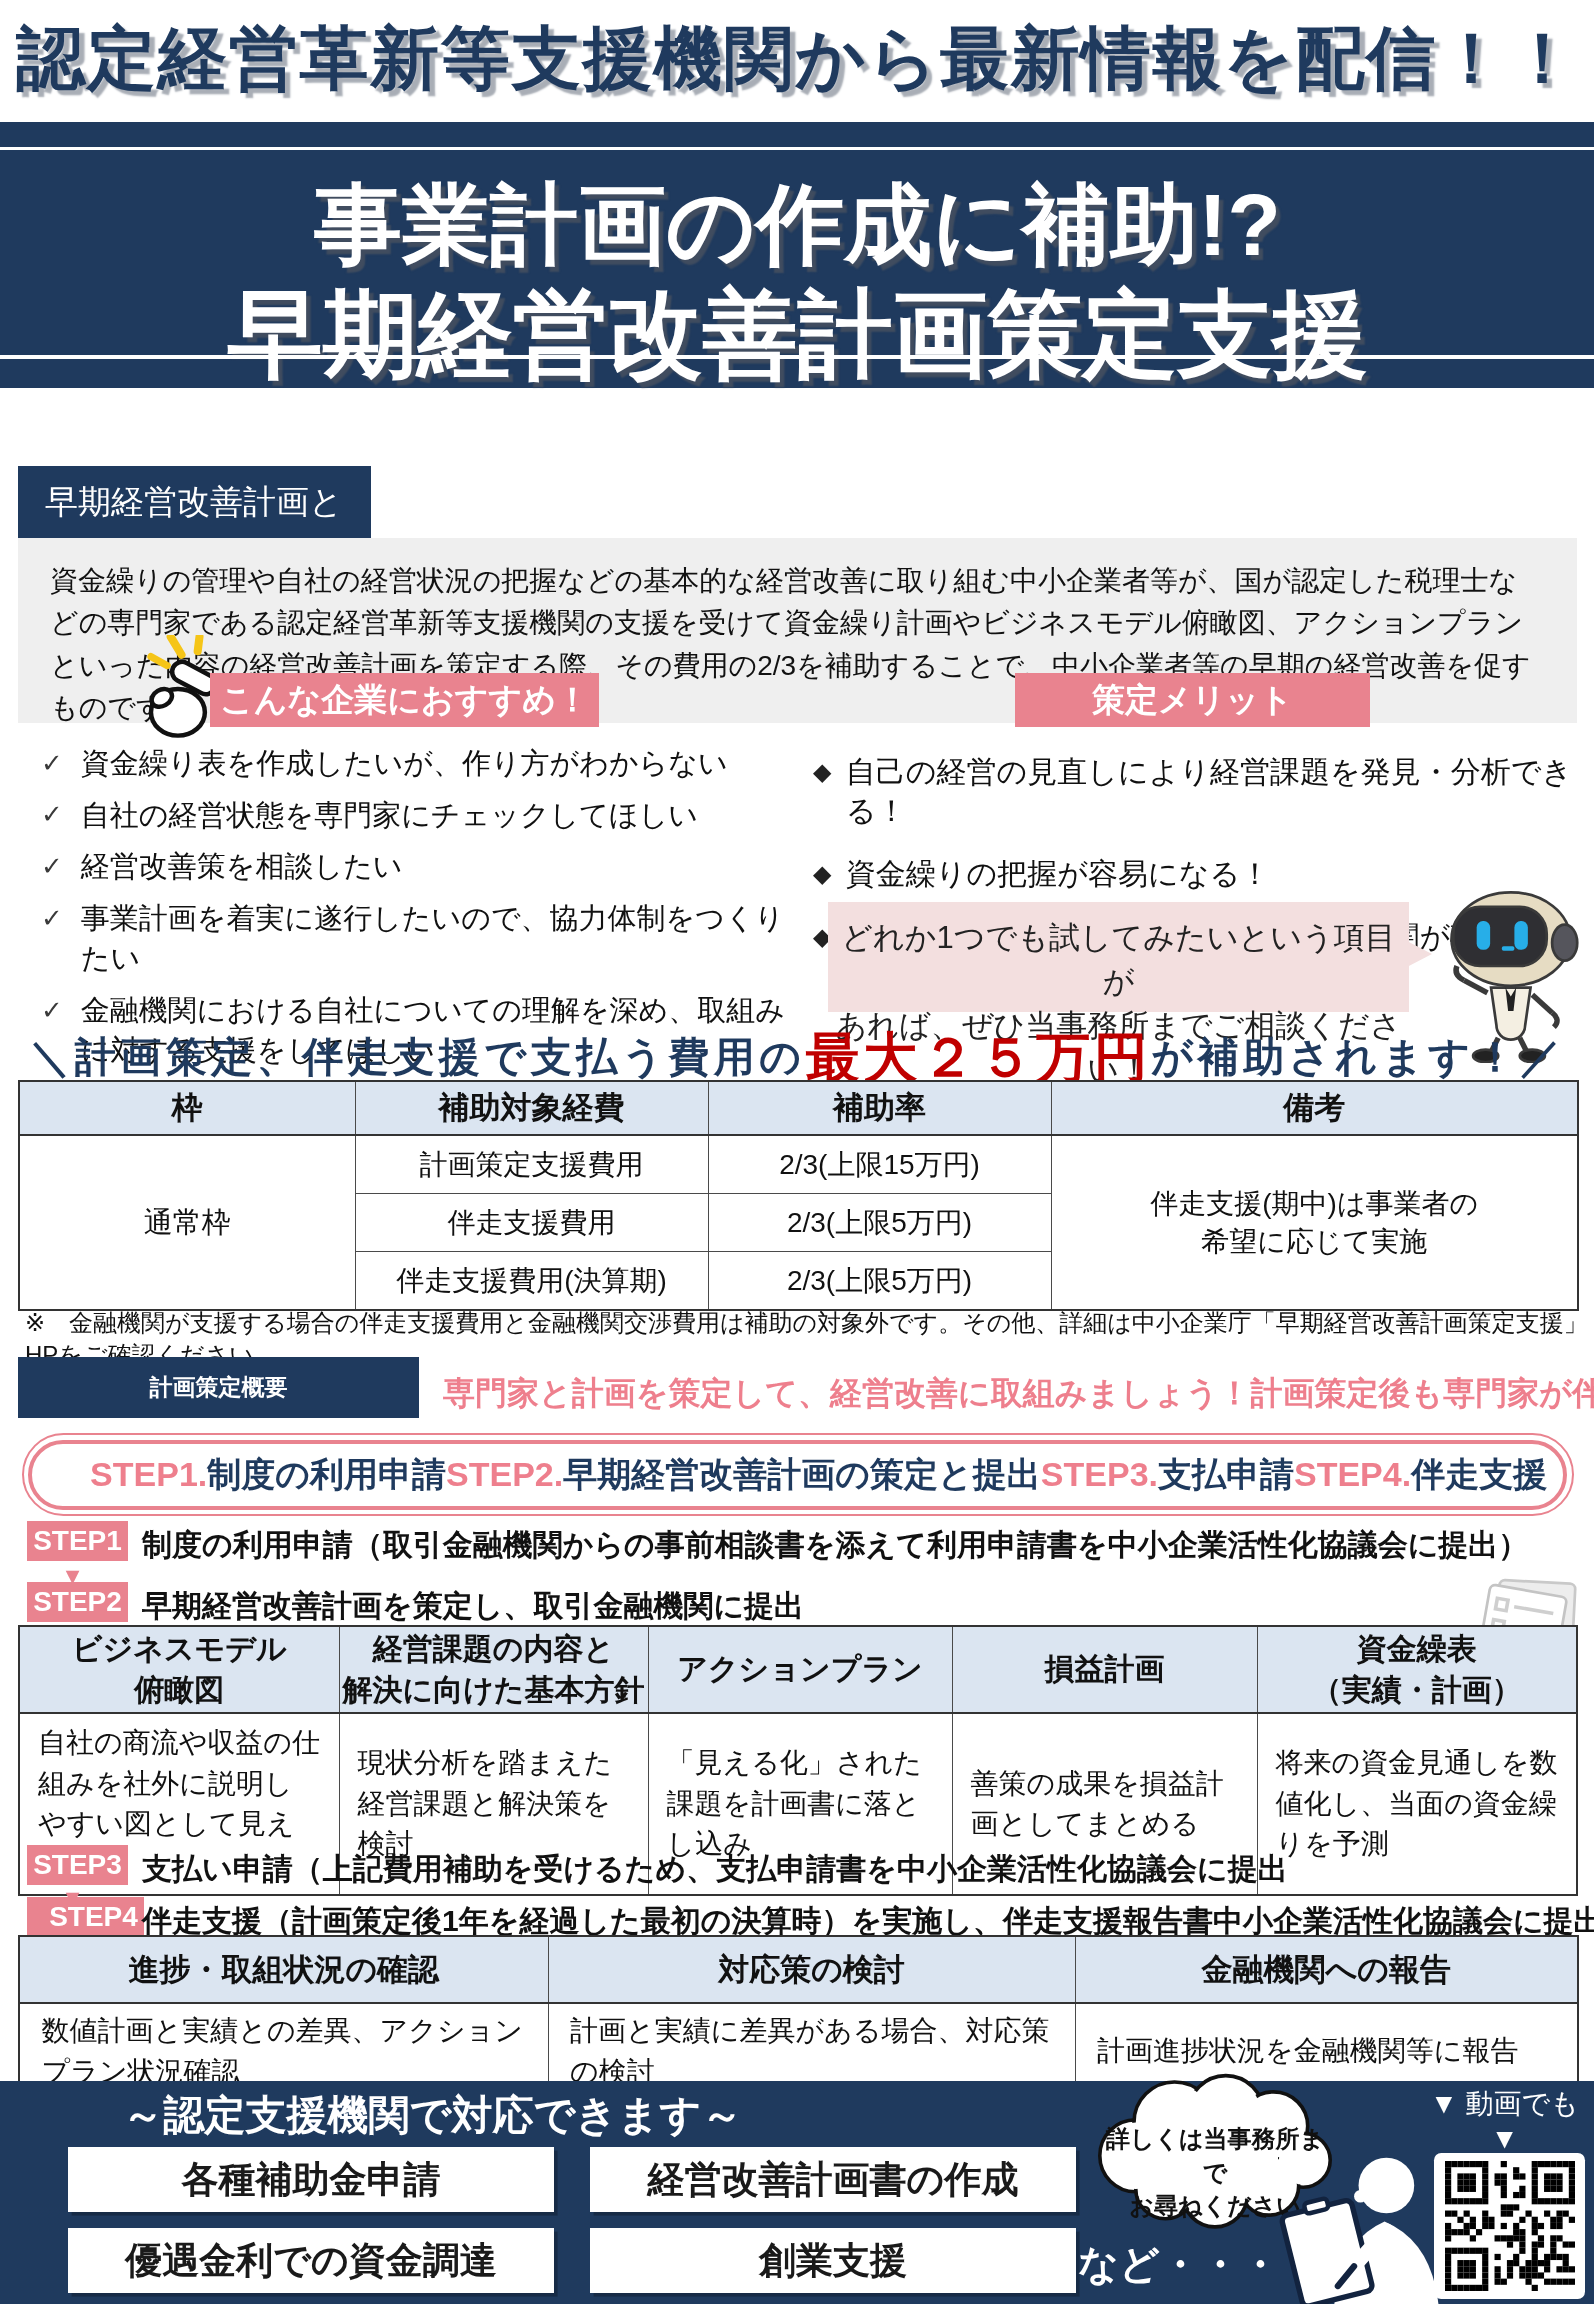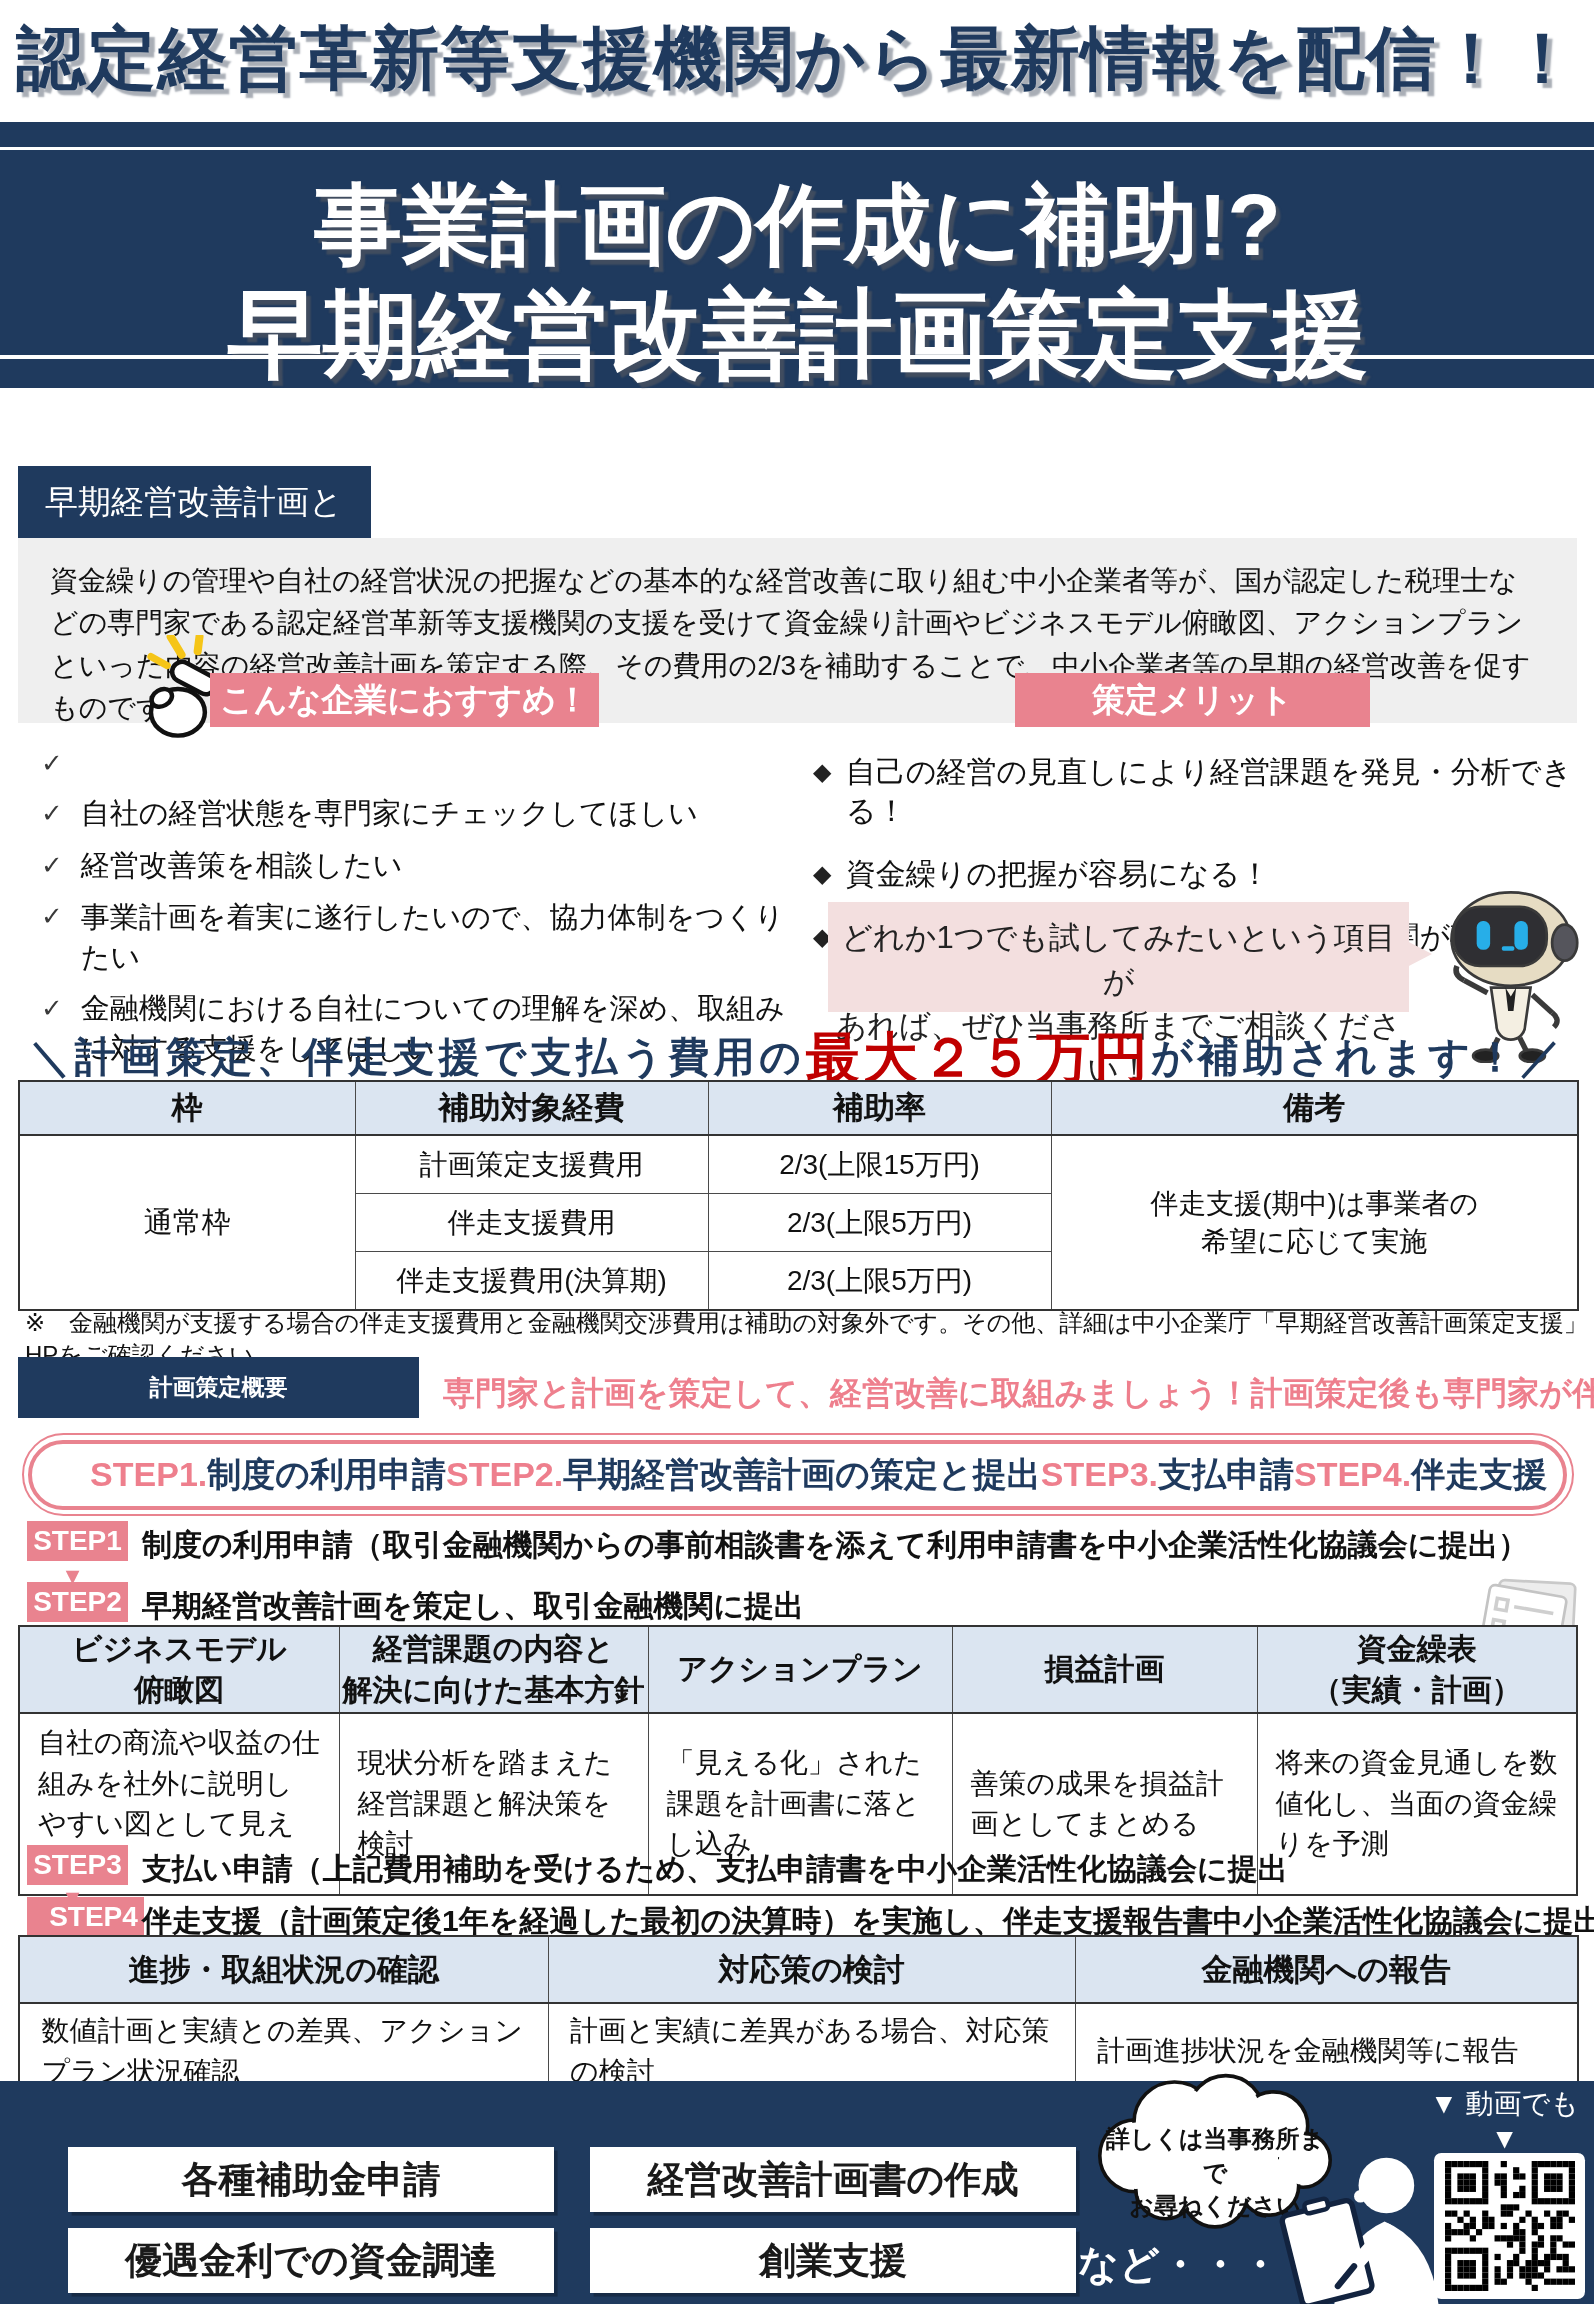--- a/index.html
+++ b/index.html
@@ -125,20 +125,21 @@
       <ellipse cx="34" cy="70" rx="12" ry="9" transform="rotate(-30 34 70)"></ellipse>
     </g>
   </svg>
 
   <div class="abs tag tag-recommend">こんな企業におすすめ！</div>
   <div class="abs tag tag-merit">策定メリット</div>
 
   <div class="abs check-list">
     <div class="check-item">
         <span class="check-mark">✓</span>
+        <span>資金繰り表を作成したいが、作り方がわからない</span>
       </div>
     <div class="check-item">
         <span class="check-mark">✓</span>
         <span>自社の経営状態を専門家にチェックしてほしい</span>
       </div>
     <div class="check-item">
         <span class="check-mark">✓</span>
         <span>経営改善策を相談したい</span>
       </div>
     <div class="check-item">
@@ -323,20 +324,21 @@
     <tbody>
       <tr>
         <td>数値計画と実績との差異、アクションプラン状況確認</td>
         <td>計画と実績に差異がある場合、対応策の検討</td>
         <td>計画進捗状況を金融機関等に報告</td>
       </tr>
     </tbody>
   </table>
 
   <div class="abs footer">
+    <div class="abs footer-head">～認定支援機関で対応できます～</div>
     <div class="abs fbox fbox1">各種補助金申請</div>
     <div class="abs fbox fbox2">経営改善計画書の作成</div>
     <div class="abs fbox fbox3">優遇金利での資金調達</div>
     <div class="abs fbox fbox4">創業支援</div>
     <div class="abs etc">など・・・</div>
 
     <div class="abs bubble-wrap">
       <svg width="270" height="176" viewBox="0 0 300 195">
         <g fill="#ffffff" stroke="#111" stroke-width="4">
           <circle cx="62" cy="95" r="40"></circle>

